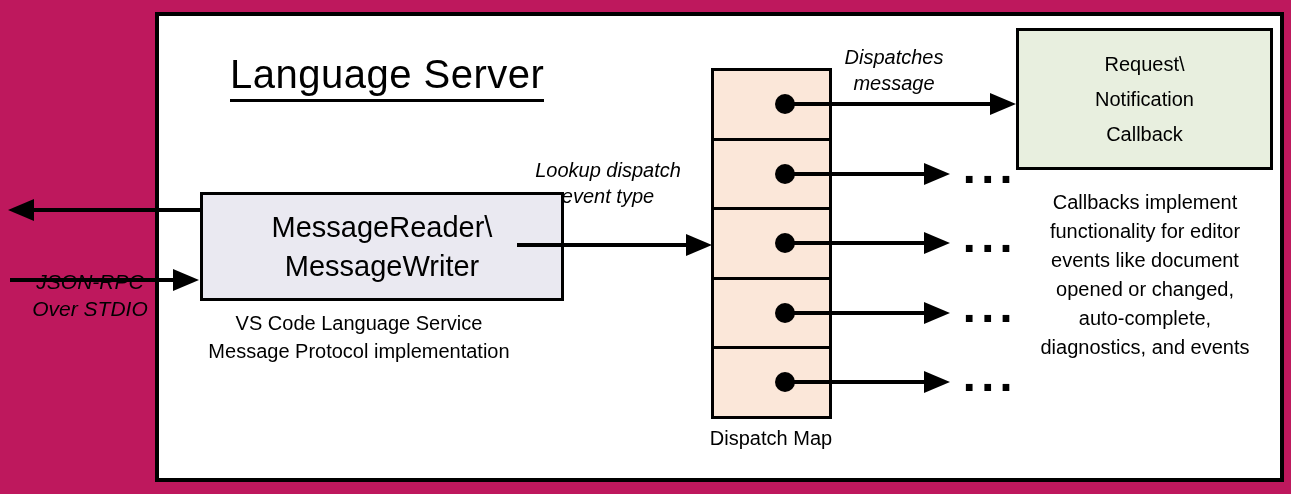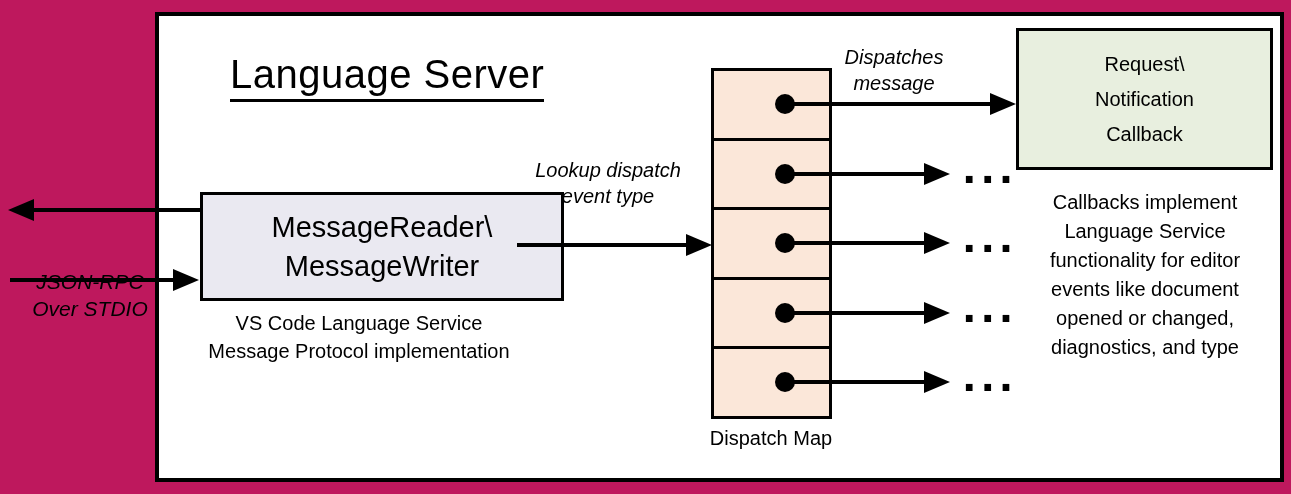--- a/index.html
+++ b/index.html
@@ -97,25 +97,25 @@
   </div>
 
   <div class="box callback-box">
     <span>Request\</span>
     <span>Notification</span>
     <span>Callback</span>
   </div>
 
   <div class="note">
     <div>Callbacks implement</div>
-    <div>Language Service</div>
     <div>functionality for editor</div>
     <div>events like document</div>
     <div>opened or changed,</div>
-    <div>diagnostics, and type</div>
+    <div>auto-complete,</div>
+    <div>diagnostics, and events</div>
   </div>
 
   <div class="flowlabel jsonrpc-label">
     <div>JSON-RPC</div>
     <div>Over STDIO</div>
   </div>
   <div class="flowlabel lookup-label">
     <div>Lookup dispatch</div>
     <div>event type</div>
   </div>

